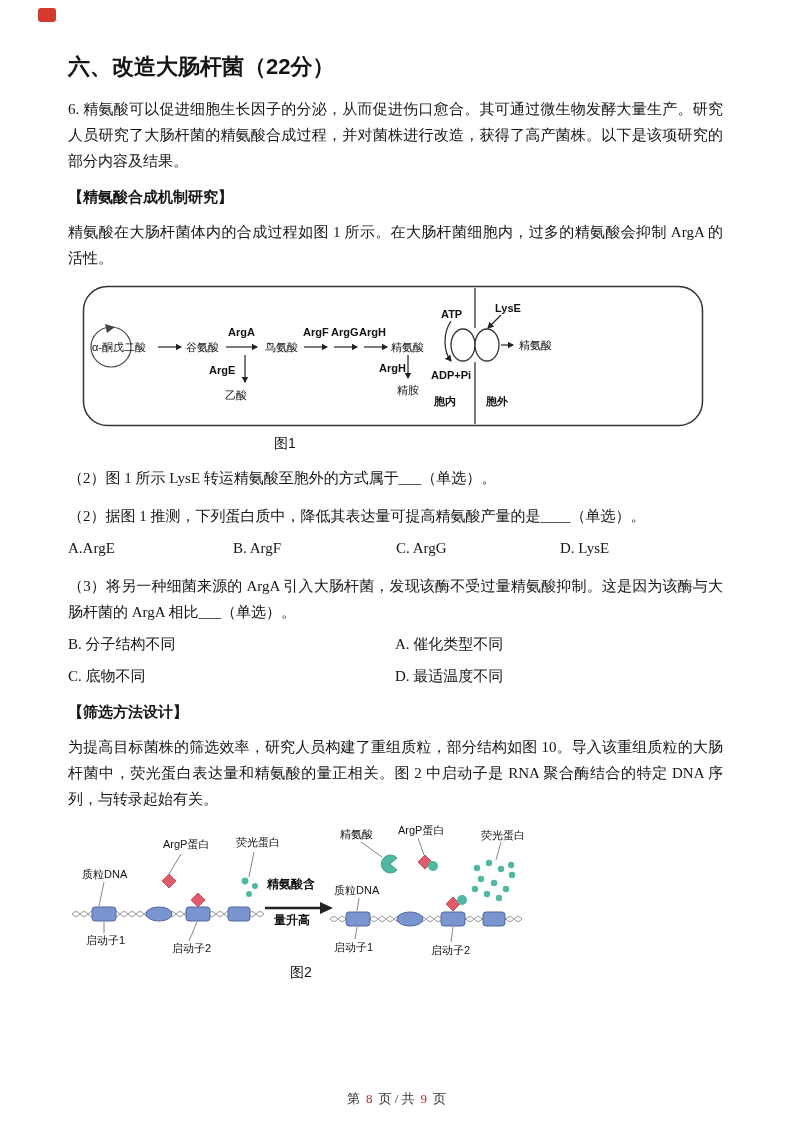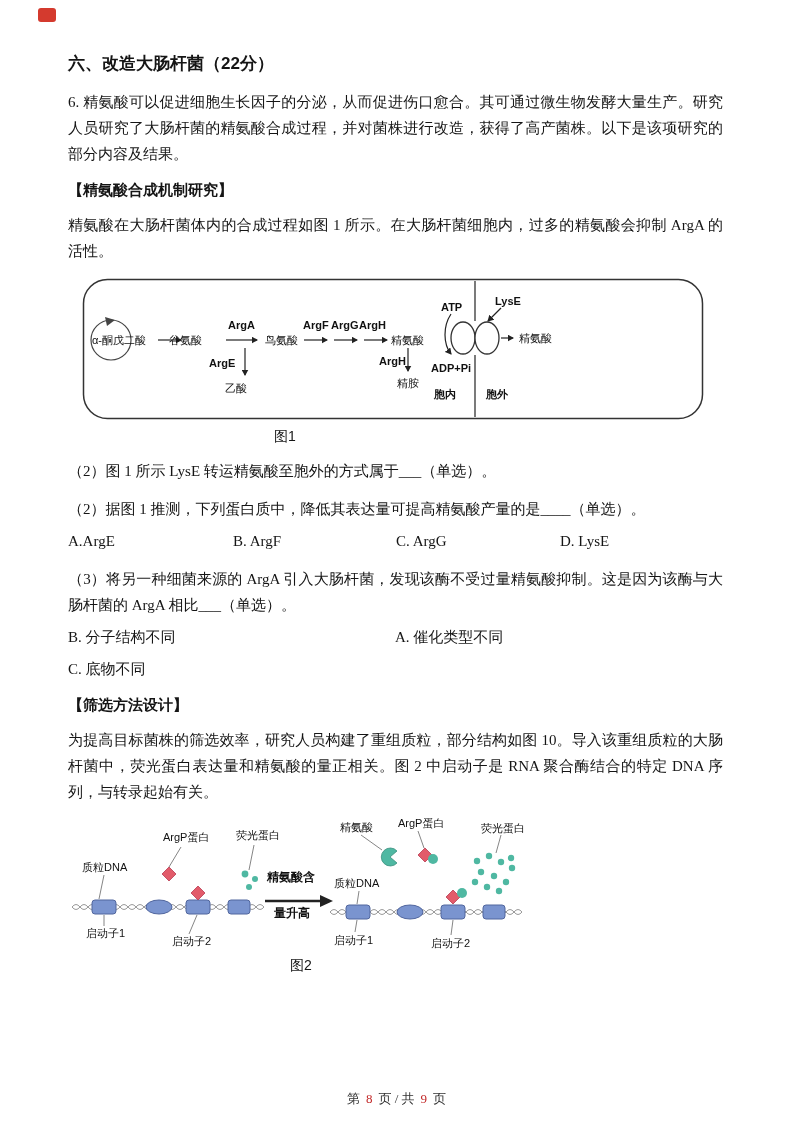--- a/index.html
+++ b/index.html
@@ -1,20 +1,20 @@
 <!DOCTYPE html>
 <html><head>
 <meta charset="utf-8">
 <style>
   html,body{margin:0;padding:0;}
   body{width:793px;height:1122px;background:#ffffff;color:#151515;
        font-family:"Liberation Serif",serif;position:relative;overflow:hidden;}
   .page{padding:52px 70px 0 68px;}
   .brand{position:absolute;left:38px;top:8px;width:18px;height:14px;background:#d43a2e;border-radius:3px;}
-  .title{font-size:17px;font-weight:bold;font-family:"Liberation Sans",sans-serif;margin:0 0 2px 0;}
+  .title{font-size:22px;font-weight:bold;font-family:"Liberation Sans",sans-serif;margin:0 0 2px 0;}
   p.body{font-size:15px;line-height:26px;text-align:justify;margin:12px 0 0 0;}
   p.intro{margin-top:14px;}
   .bracket{font-size:15px;font-weight:bold;font-family:"Liberation Sans",sans-serif;margin:14px 0 0 0;}
   .stem{margin-top:14px;}
   .opts2{display:grid;grid-template-columns:327px 1fr;row-gap:6px;font-size:15px;line-height:26px;margin:6px 0 0 0;}
   .opts4{display:grid;grid-template-columns:165px 163px 164px 1fr;font-size:15px;line-height:26px;margin:6px 0 0 0;}
   
   .fig1-wrap{position:relative;width:622px;height:142px;margin:14px 0 0 14px;}
   .fig1-wrap svg{position:absolute;left:0;top:0;}
   .fl{position:absolute;font-family:"Liberation Sans",sans-serif;font-size:11px;line-height:13px;
@@ -74,21 +74,21 @@
         <line x1="419" y1="30" x2="406" y2="43" marker-end="url(#ah)"></line>
         <path d="M369,36 C361,48 361,66 369,76" fill="none" marker-end="url(#ah)"></path>
       </g>
 
       <g>
         <ellipse cx="381" cy="60" rx="12" ry="16" fill="#ffffff" stroke="#333" stroke-width="1.3"></ellipse>
         <ellipse cx="405" cy="60" rx="12" ry="16" fill="#ffffff" stroke="#333" stroke-width="1.3"></ellipse>
       </g>
     </svg>
     <span class="fl" style="left:10px;top:56px">α-酮戊二酸</span>
-    <span class="fl" style="left:87px;top:56px">谷氨酸</span>
+    <span class="fl" style="left:104px;top:56px">谷氨酸</span>
     <span class="fl fb" style="left:146px;top:41px">ArgA</span>
     <span class="fl fb" style="left:127px;top:79px">ArgE</span>
     <span class="fl" style="left:143px;top:104px">乙酸</span>
     <span class="fl" style="left:183px;top:56px">鸟氨酸</span>
     <span class="fl fb" style="left:221px;top:41px">ArgF</span>
     <span class="fl fb" style="left:249px;top:41px">ArgG</span>
     <span class="fl fb" style="left:277px;top:41px">ArgH</span>
     <span class="fl" style="left:309px;top:56px">精氨酸</span>
     <span class="fl fb" style="left:297px;top:77px">ArgH</span>
     <span class="fl" style="left:315px;top:99px">精胺</span>
@@ -109,20 +109,21 @@
     <span>B. ArgF</span>
     <span>C. ArgG</span>
     <span>D. LysE</span>
   </div>
 
   <p class="body stem">（3）将另一种细菌来源的 ArgA 引入大肠杆菌，发现该酶不受过量精氨酸抑制。这是因为该酶与大肠杆菌的 ArgA 相比___（单选）。</p>
   <div class="opts2">
     <span>B. 分子结构不同</span>
     <span>A. 催化类型不同</span>
     <span>C. 底物不同</span>
+    <span>D. 最适温度不同</span>
   </div>
 
   <p class="bracket">【筛选方法设计】</p>
   <p class="body">为提高目标菌株的筛选效率，研究人员构建了重组质粒，部分结构如图 10。导入该重组质粒的大肠杆菌中，荧光蛋白表达量和精氨酸的量正相关。图 2 中启动子是 RNA 聚合酶结合的特定 DNA 序列，与转录起始有关。</p>
 
   <div class="fig2-wrap">
     <svg width="502" height="160" viewBox="0 0 502 160">
 
       <g stroke="#777" stroke-width="0.9">
         <line x1="113" y1="30" x2="101" y2="50"></line>

